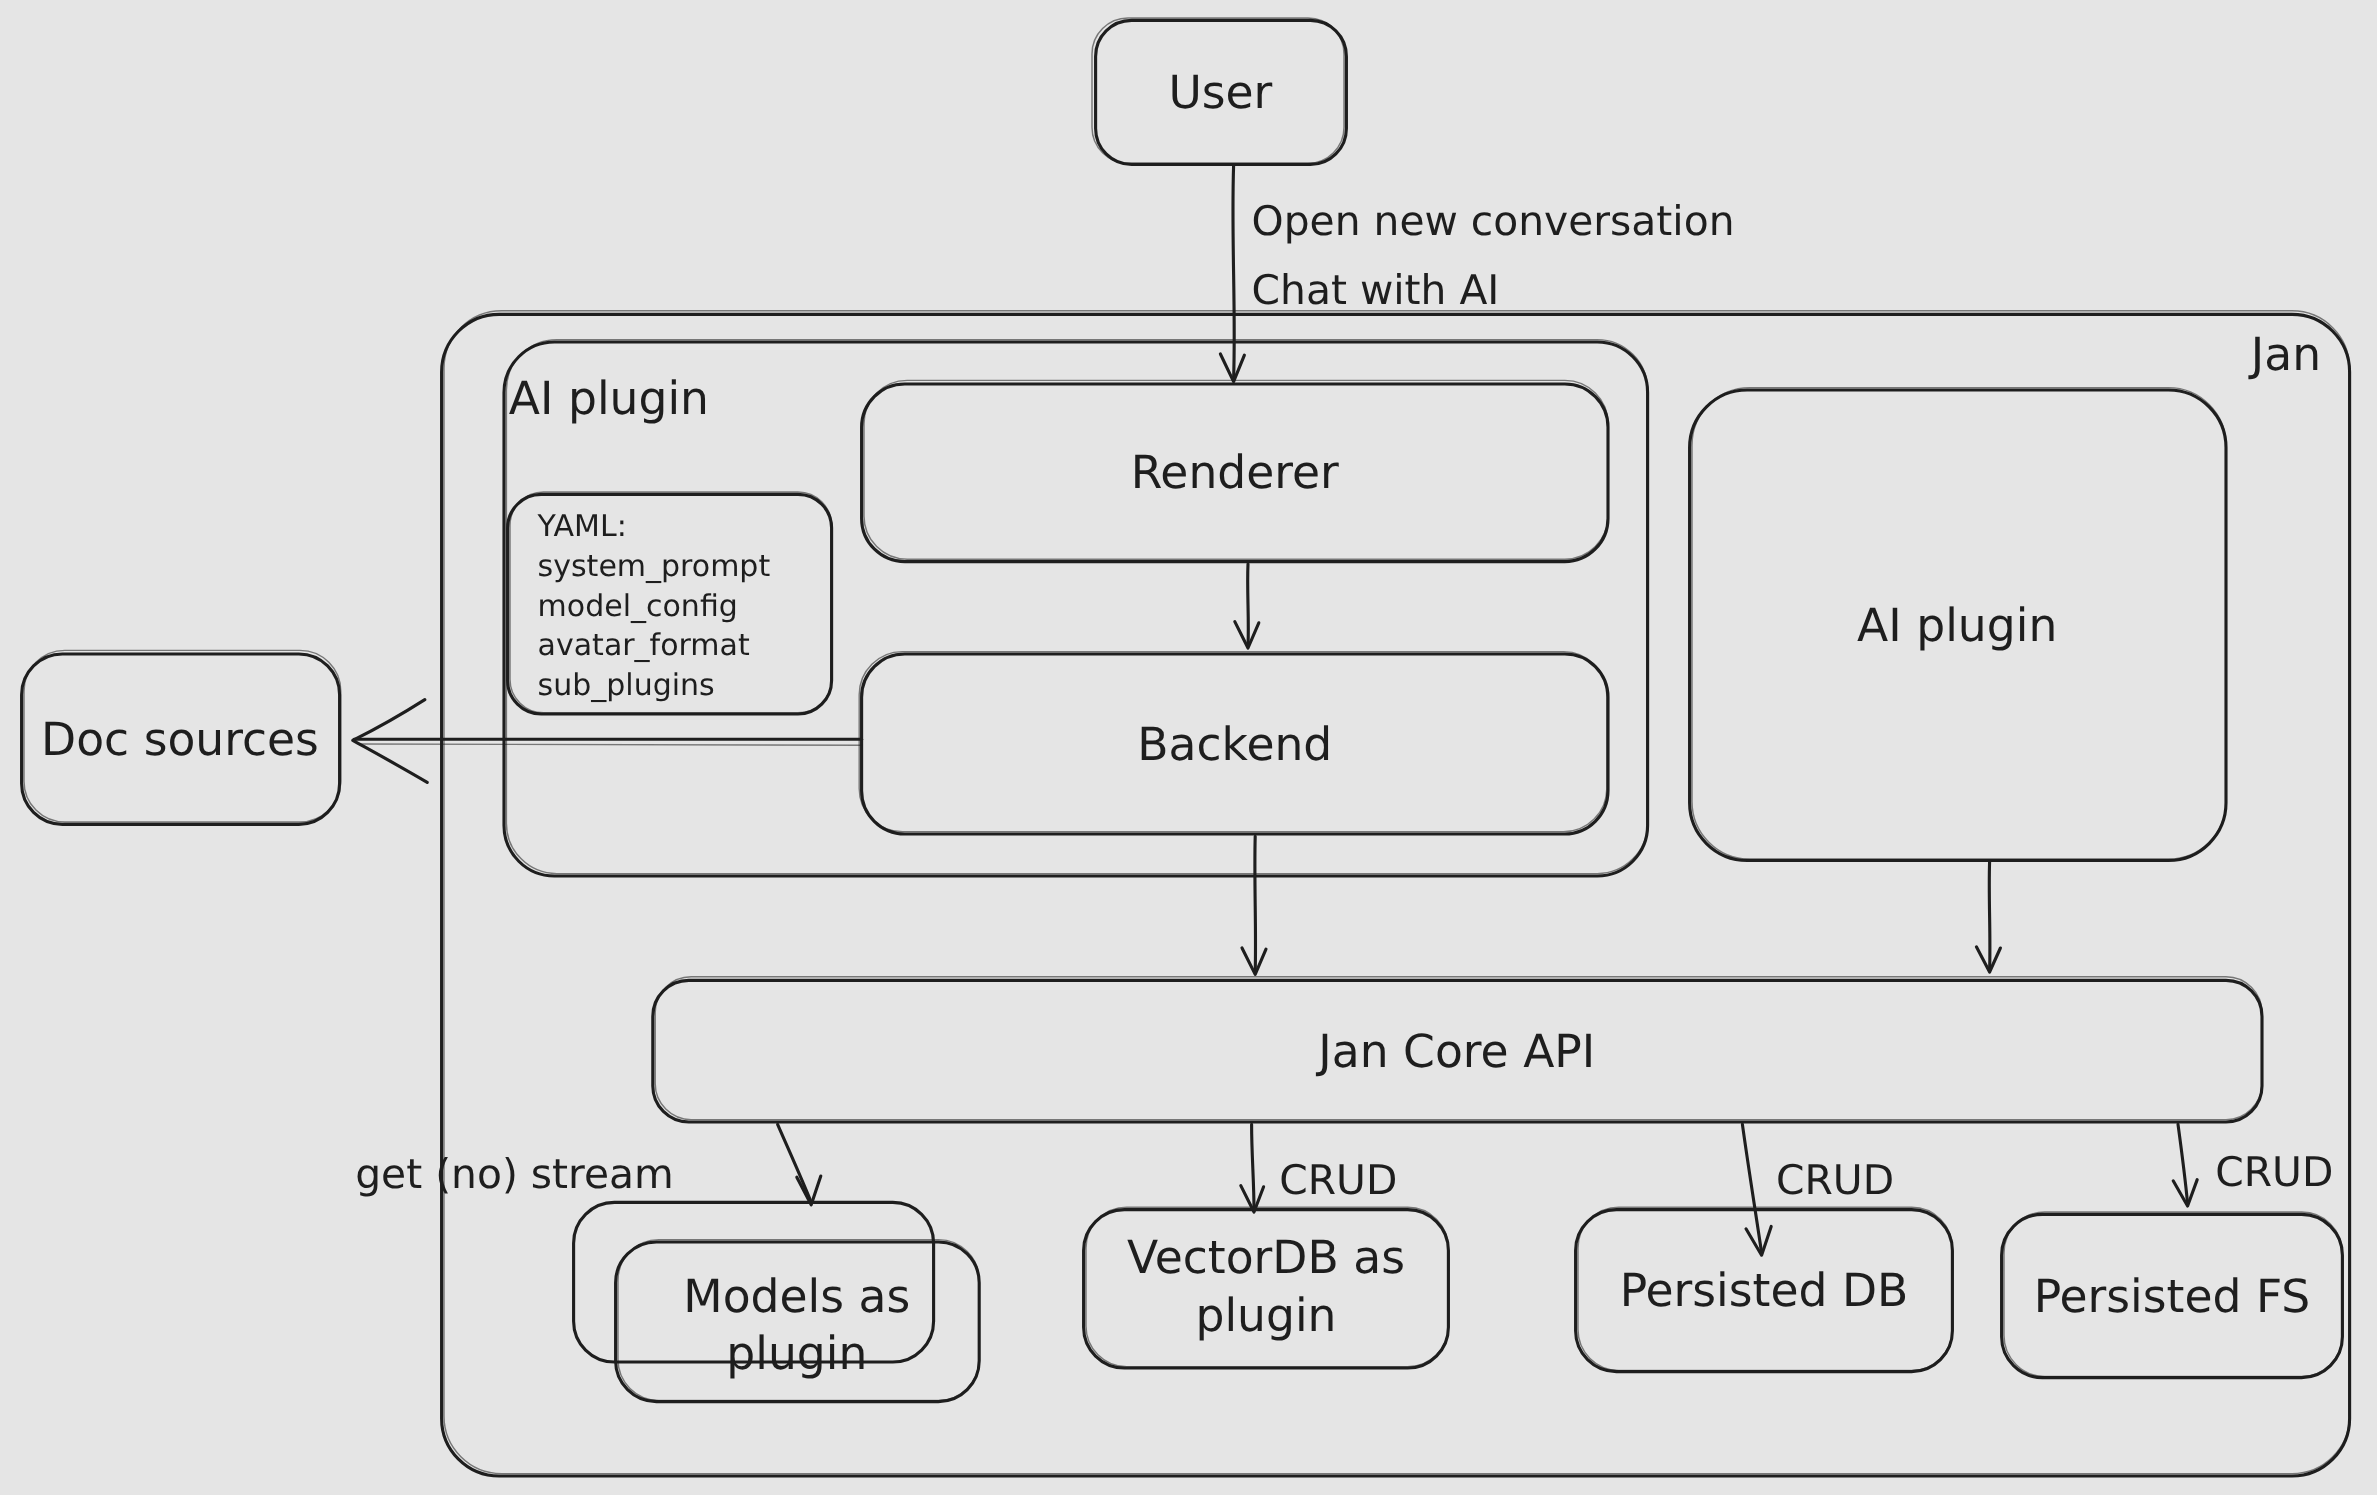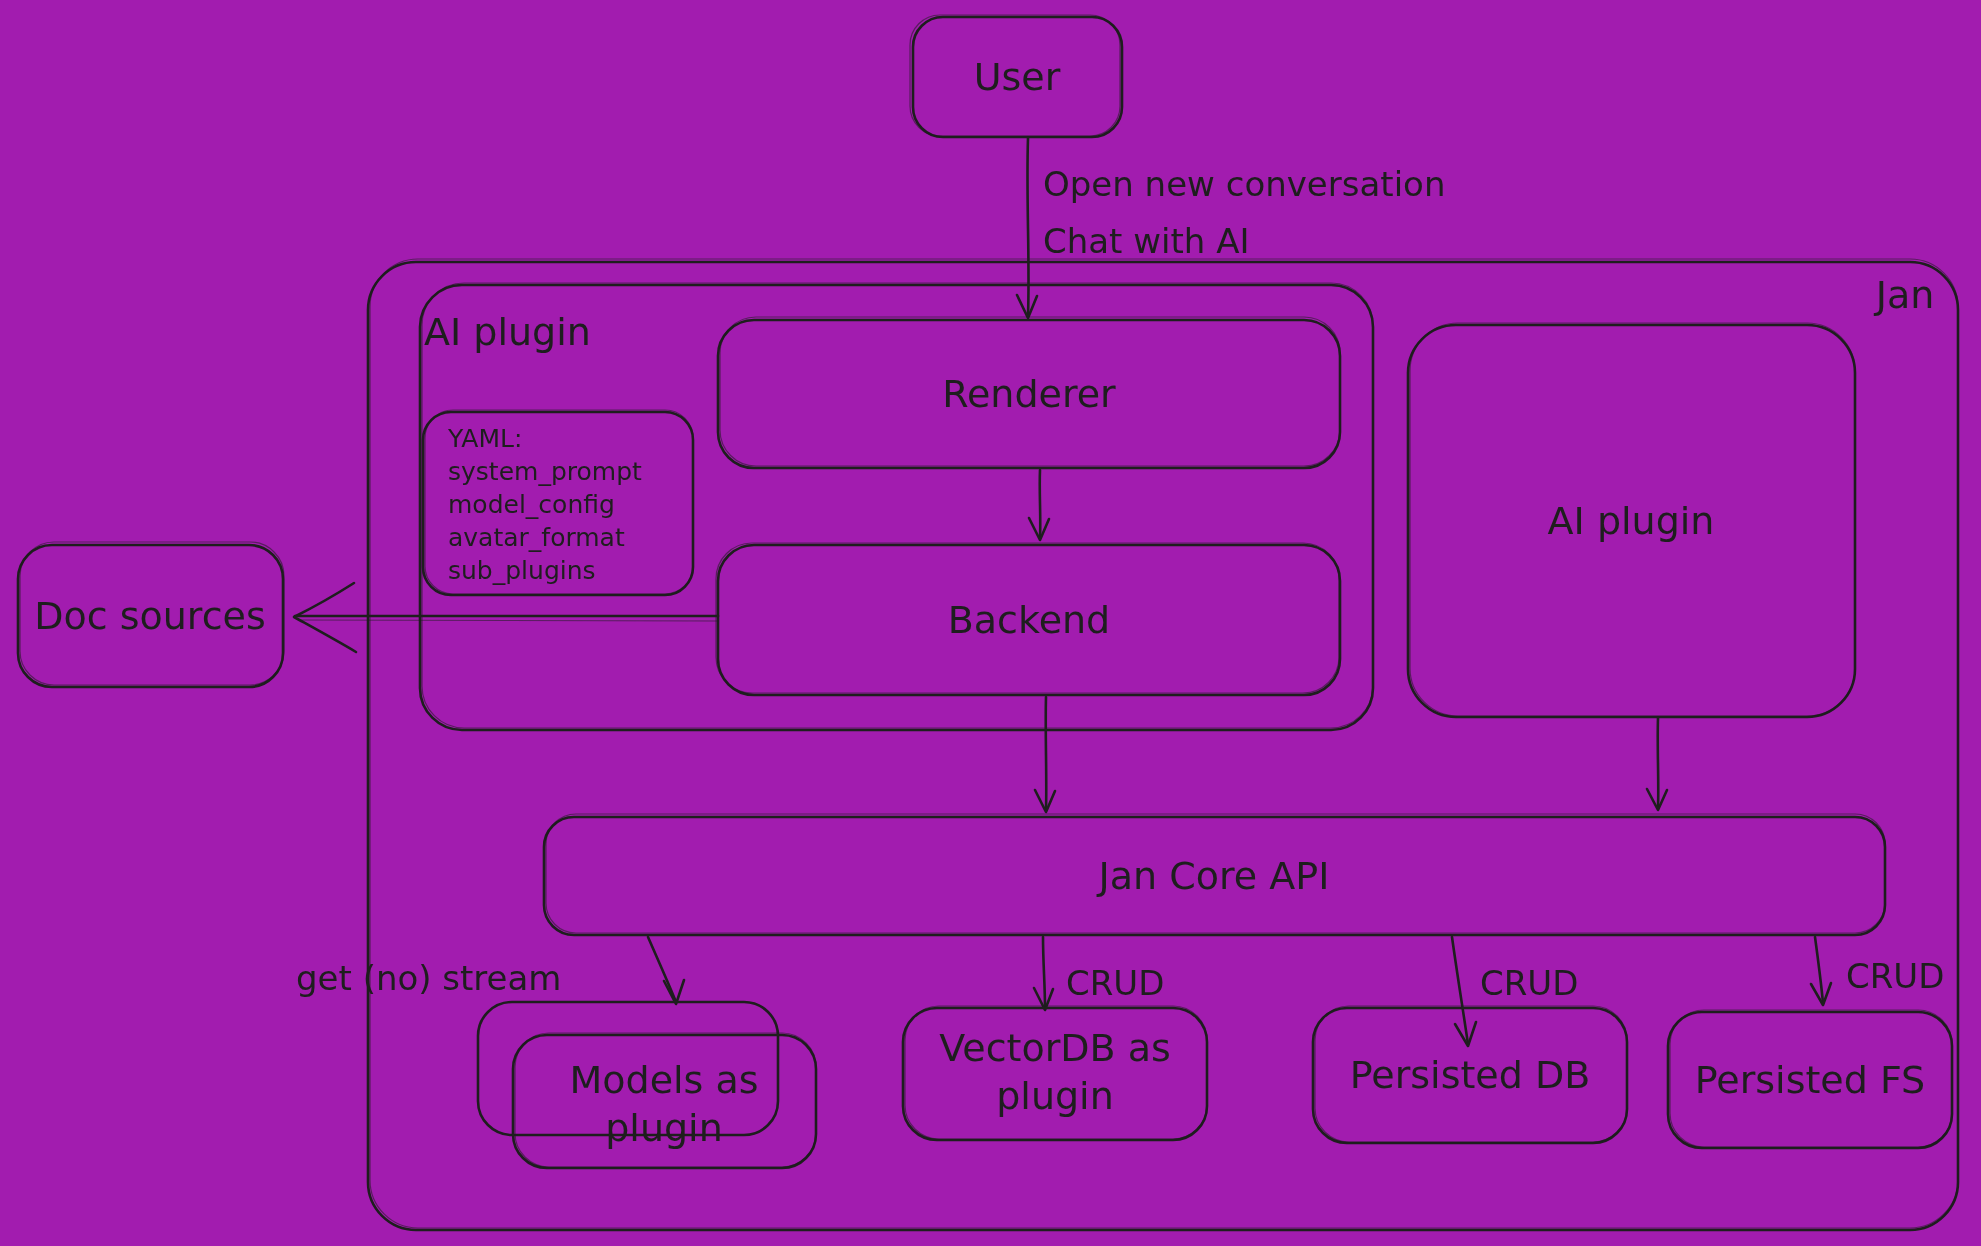--- a/index.html
+++ b/index.html
@@ -1,19 +1,19 @@
 <!DOCTYPE html>
 <html><head>
 <meta charset="utf-8">
 <style>
   html,body{margin:0;padding:0;background:#fff;}
   .stage{
     position:relative;
     width:1981px;height:1246px;
-    background:#a21caf;
+    background:#e5e5e5;
     font-family:"DejaVu Sans", sans-serif;
     overflow:hidden;
   }
   svg{display:block}
   .sketch{fill:none;stroke:#1e1e1e;stroke-width:2.6;stroke-linecap:round;stroke-linejoin:round;}
   .echo{fill:none;stroke:#1e1e1e;stroke-width:1.2;opacity:.55;stroke-linecap:round;}
   .lbl{fill:#1e1e1e;}
   .lbl-node{font-size:38px;}
   .lbl-edge{font-size:34px;}
   .lbl-note{font-size:25px;}

